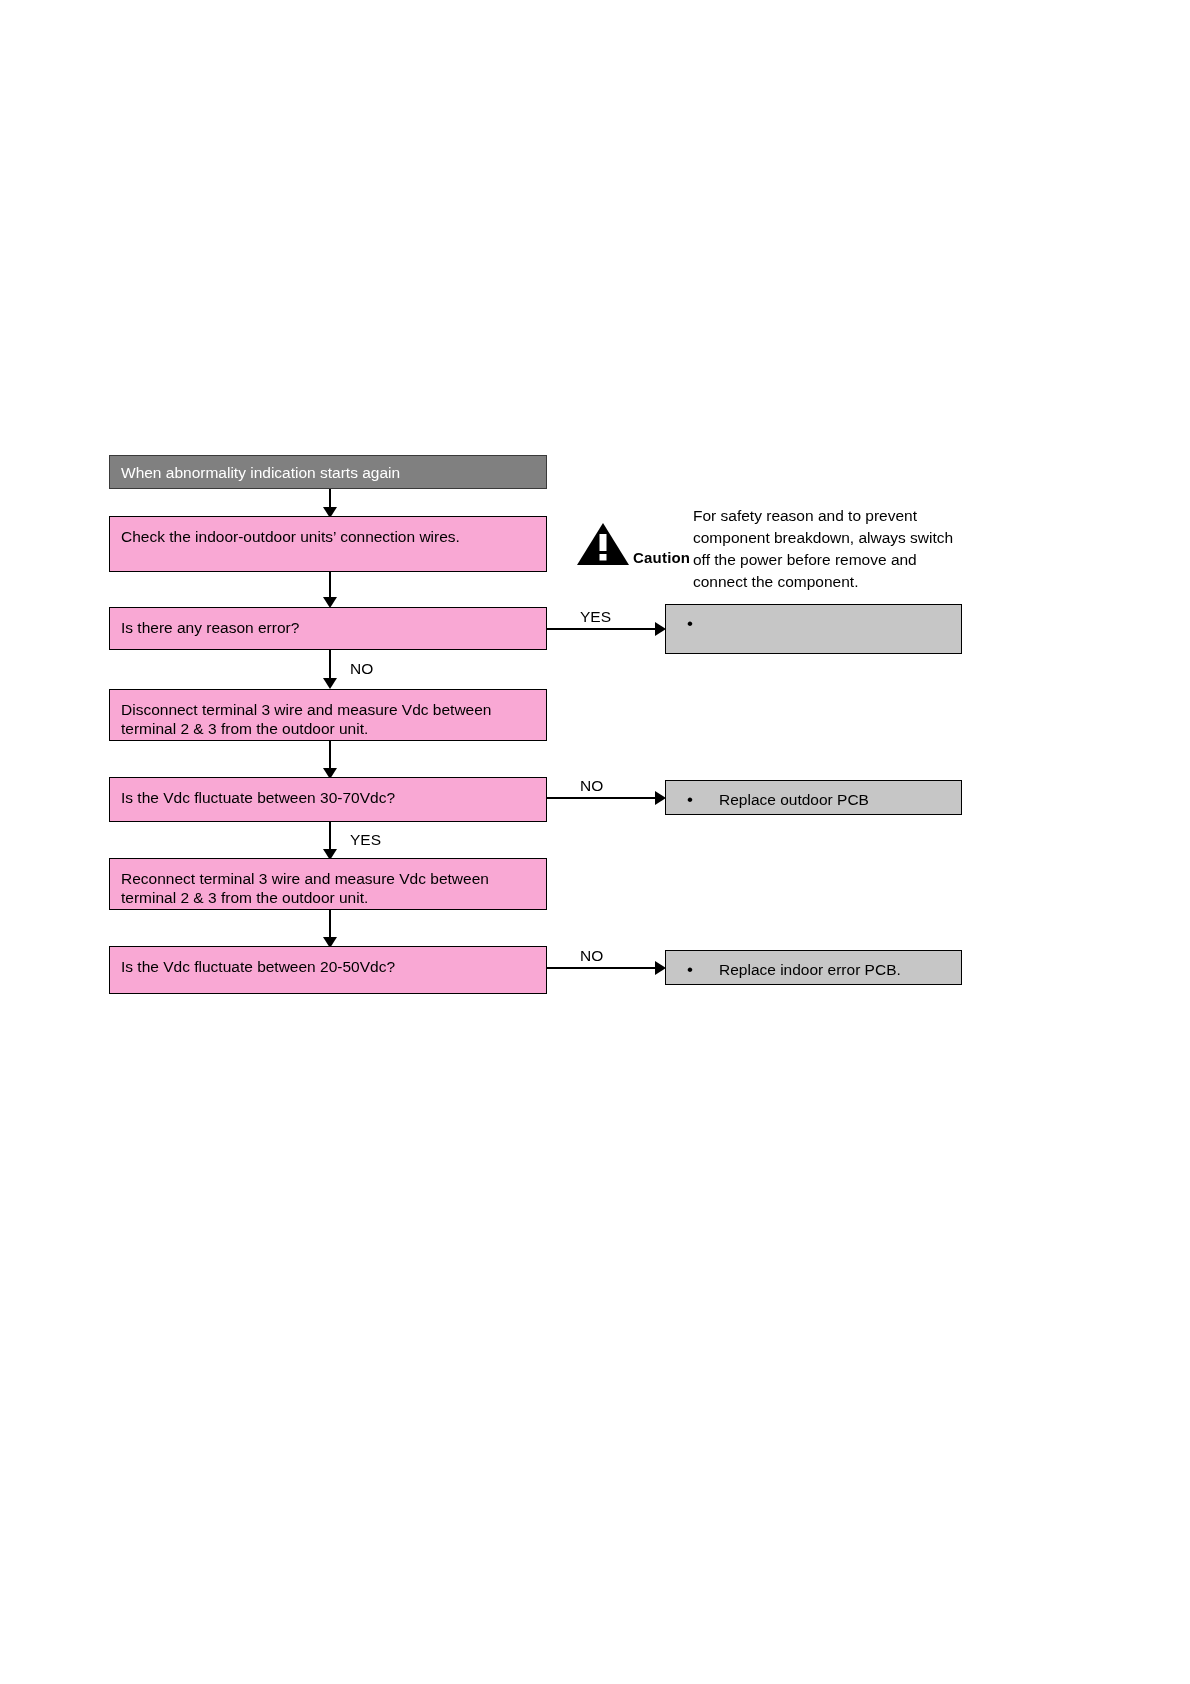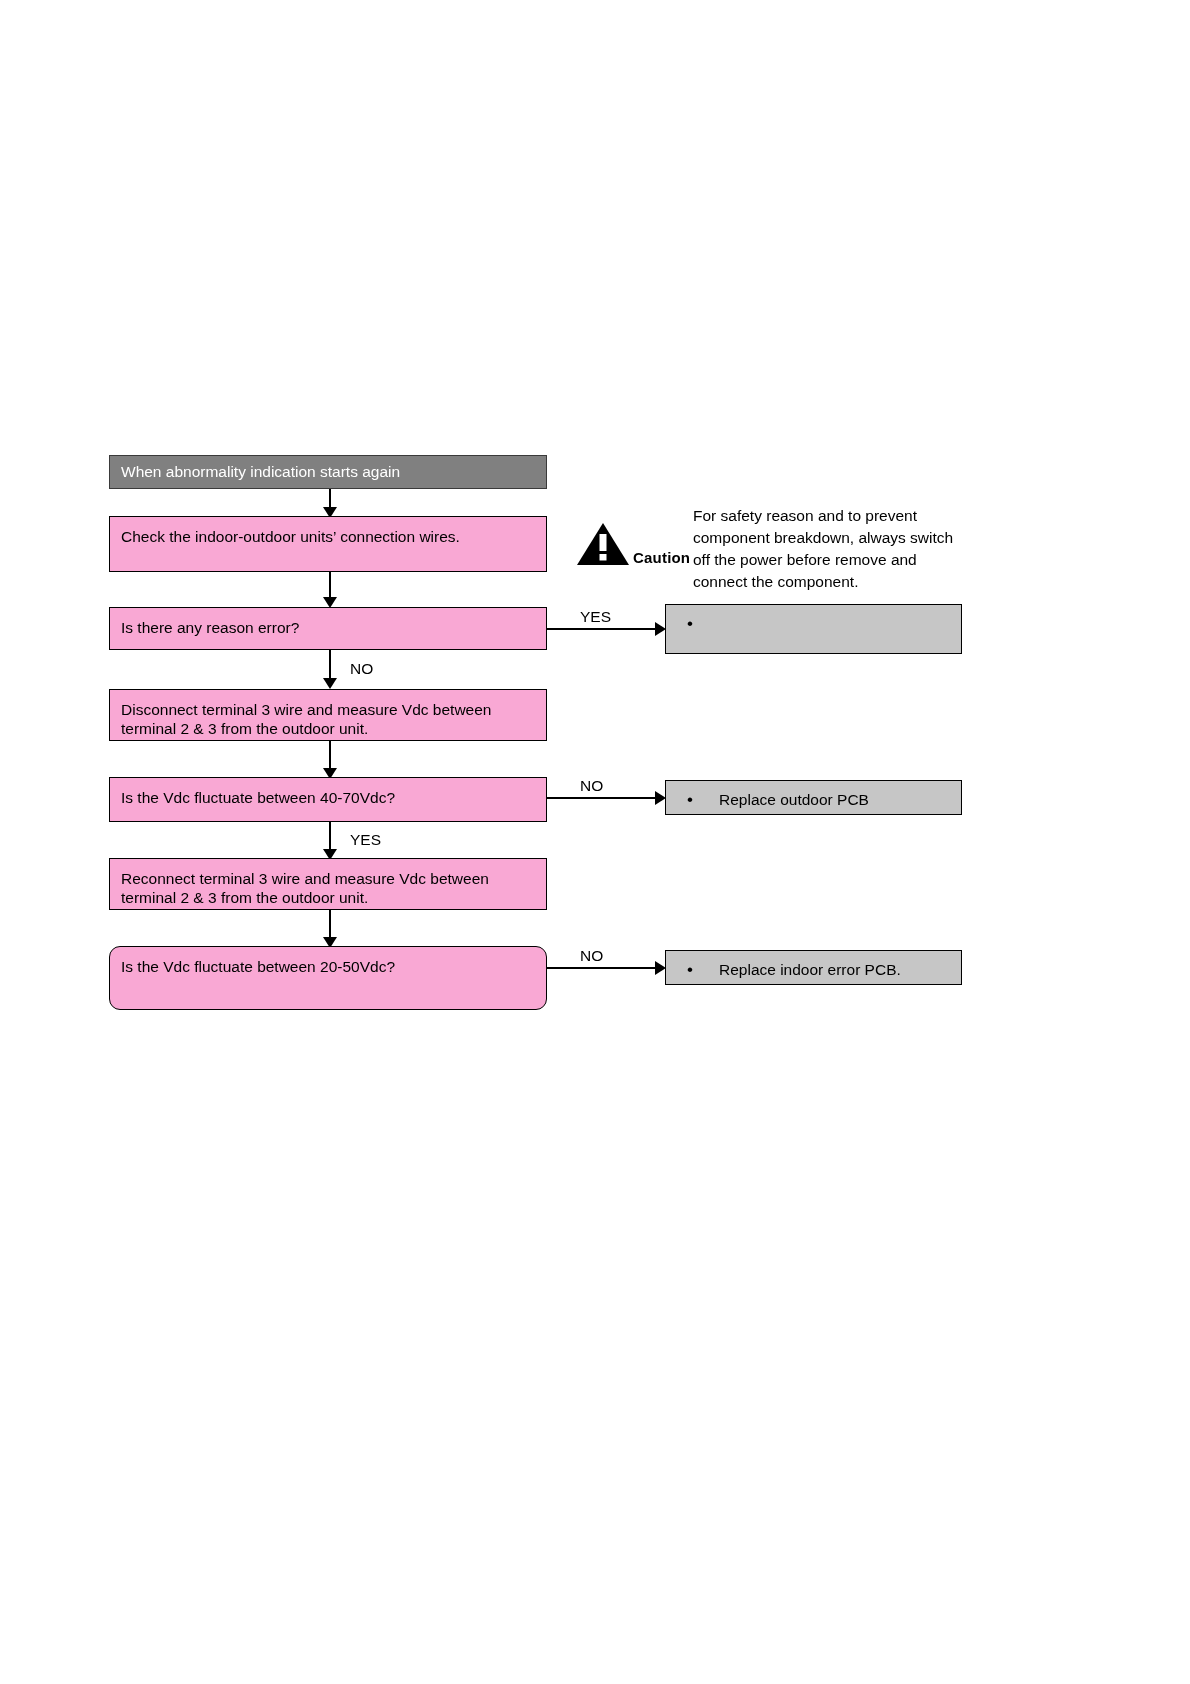--- a/index.html
+++ b/index.html
@@ -30,20 +30,21 @@
     font-size: 15.5px;
     line-height: 19px;
   }
 
   .header-bar {
     background: #808080;
     border: 1px solid #3a3a3a;
     color: #ffffff;
     padding: 6px 10px 6px 11px;
     display: flex;
+    align-items: center;
   }
 
   .proc-box {
     background: #f9a8d4;
     border: 1.5px solid #000000;
     padding: 10px 12px 10px 11px;
   }
 
   .action-box {
     background: #c6c6c6;
@@ -162,21 +163,21 @@
   <div class="edge-label" style="left:350px; top:660px;">NO</div>
 
   <div class="node proc-box" style="left:109px; top:689px; width:438px; height:52px;">
     <span>Disconnect terminal 3 wire and measure Vdc between terminal 2 &amp; 3 from the outdoor unit.</span>
   </div>
 
   <div class="v-line" style="left:329px; top:741px; height:32px;"></div>
   <div class="arrow-down" style="left:323px; top:768px;"></div>
 
   <div class="node proc-box" style="left:109px; top:777px; width:438px; height:45px;">
-    <span>Is the Vdc fluctuate between 40-70Vdc?</span>
+    <span>Is the Vdc fluctuate between 30-70Vdc?</span>
   </div>
 
   <div class="h-line" style="left:547px; top:797px; width:114px;"></div>
   <div class="arrow-right" style="left:655px; top:791px;"></div>
   <div class="edge-label" style="left:580px; top:777px;">NO</div>
 
   <div class="node action-box" style="left:665px; top:780px; width:297px; height:35px;">
     <span class="action-bullet">•</span>
     <span class="action-text">Replace outdoor PCB</span>
   </div>
@@ -185,21 +186,21 @@
   <div class="arrow-down" style="left:323px; top:849px;"></div>
   <div class="edge-label" style="left:350px; top:831px;">YES</div>
 
   <div class="node proc-box" style="left:109px; top:858px; width:438px; height:52px;">
     <span>Reconnect terminal 3 wire and measure Vdc between terminal 2 &amp; 3 from the outdoor unit.</span>
   </div>
 
   <div class="v-line" style="left:329px; top:910px; height:32px;"></div>
   <div class="arrow-down" style="left:323px; top:937px;"></div>
 
-  <div class="node proc-box" style="left:109px; top:946px; width:438px; height:64px;border-radius:11px;">
+  <div class="node proc-box" style="left:109px; top:946px; width:438px; height:48px;">
     <span>Is the Vdc fluctuate between 20-50Vdc?</span>
   </div>
 
   <div class="h-line" style="left:547px; top:967px; width:114px;"></div>
   <div class="arrow-right" style="left:655px; top:961px;"></div>
   <div class="edge-label" style="left:580px; top:947px;">NO</div>
 
   <div class="node action-box" style="left:665px; top:950px; width:297px; height:35px;">
     <span class="action-bullet">•</span>
     <span class="action-text">Replace indoor error PCB.</span>

